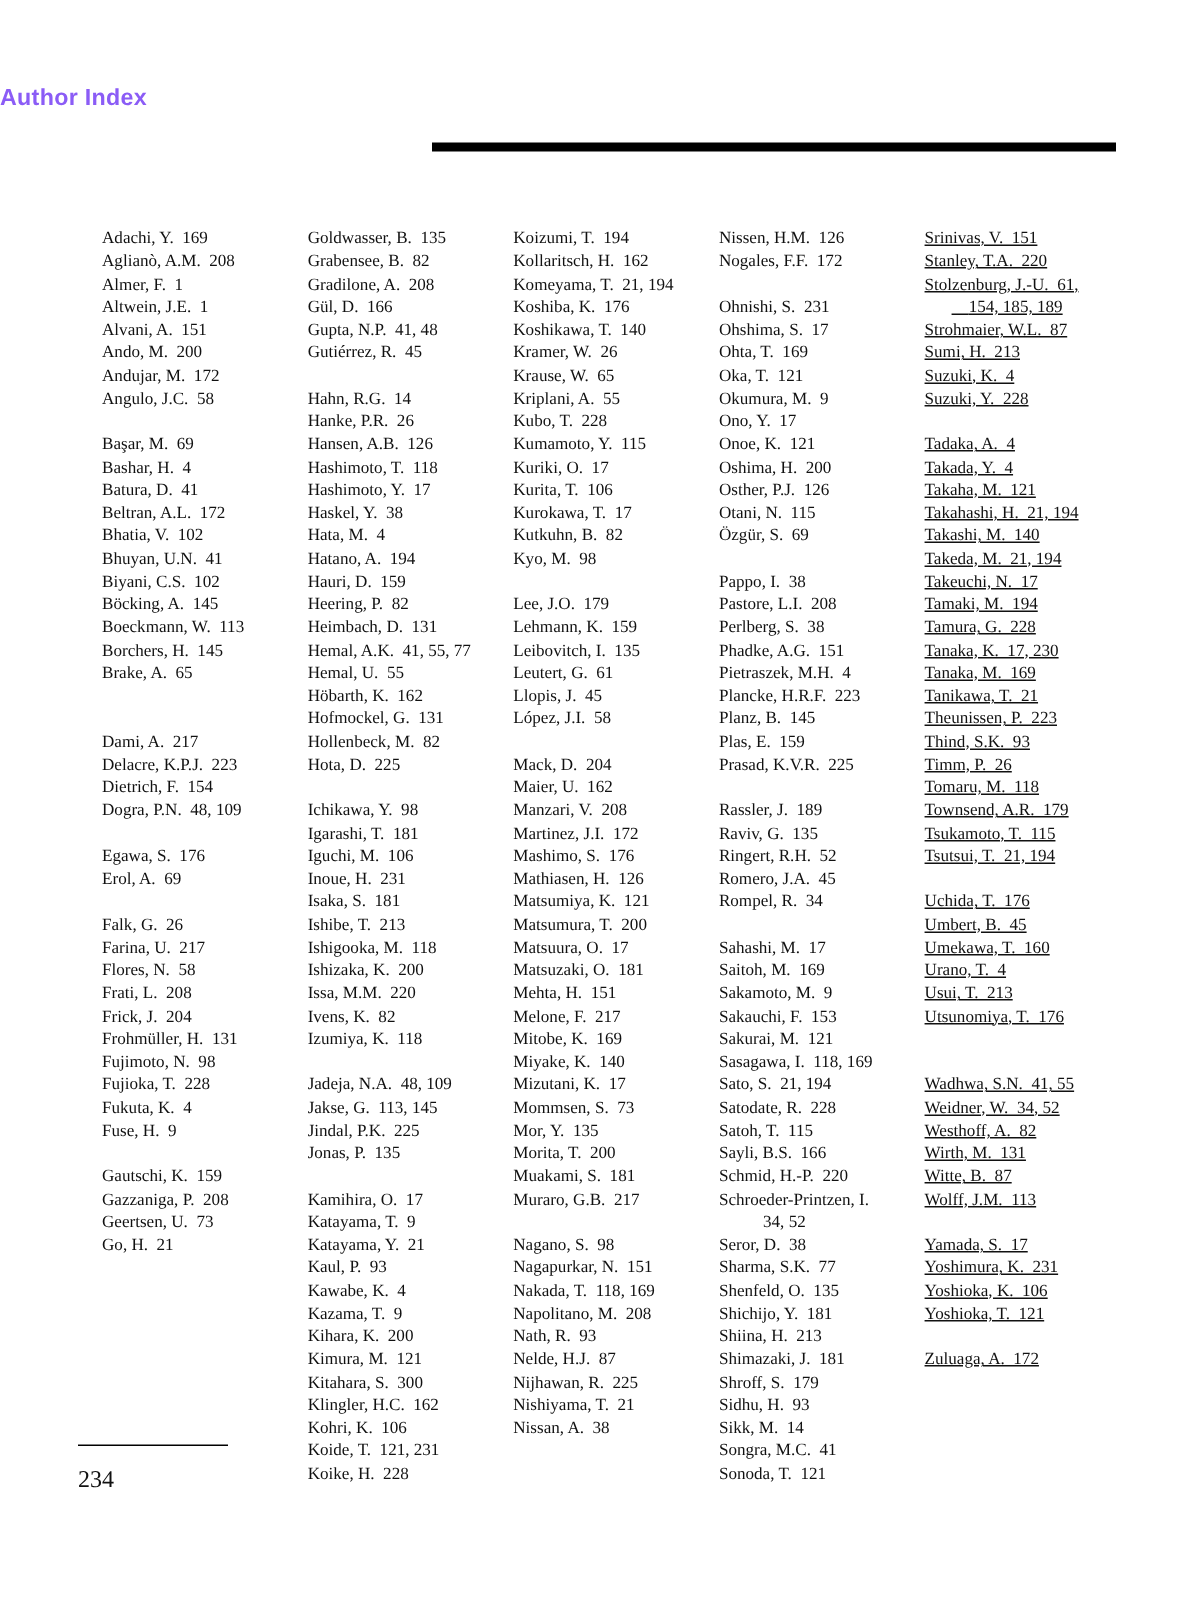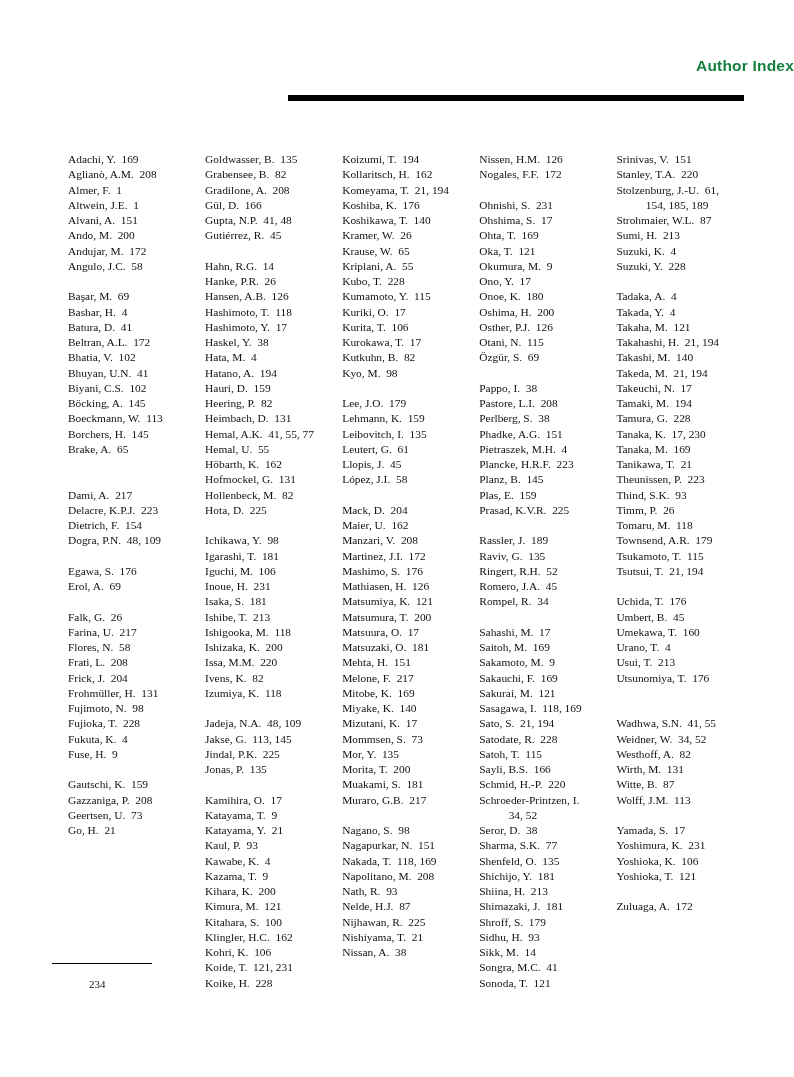--- a/index.html
+++ b/index.html
@@ -17,26 +17,26 @@
   }
   .page {
     position: absolute;
     inset: 0;
   }
   .page-title {
     position: absolute;
     top: 57px;
     left: 0;
     right: 0;
-    text-align: right;
+    text-align: left;
     font-family: "Liberation Sans", "DejaVu Sans", sans-serif;
     font-weight: bold;
     font-size: 15.5px;
     letter-spacing: 0.2px;
-    color: #15803d;
+    color: #8b5cf6;
   }
   .title-rule {
     position: absolute;
     top: 95px;
     left: 288px;
     width: 456px;
     height: 6px;
     background: #000000;
   }
   .columns {
@@ -49,20 +49,21 @@
   }
   .column {
     width: 135px;
     margin-right: 5px;
     font-size: 11.4px;
     line-height: 15.25px;
   }
   .column:last-child {
     margin-right: 0;
     width: 155px;
+    text-decoration: underline;
   }
   .entry {
     white-space: pre-wrap;
     text-indent: 0;
     padding-left: 18px;
     text-indent: -18px;
   }
   .gap {
     height: 15.25px;
   }
@@ -71,23 +72,22 @@
     top: 963px;
     left: 52px;
     width: 100px;
     height: 1.2px;
     background: #000000;
   }
   .folio {
     position: absolute;
     top: 978px;
     left: 52px;
-    font-size: 11px;
+    font-size: 16px;
     color: #111111;
-    margin-left: 37px;
   }
 </style>
 </head>
 <body>
 
 <div class="page">
 
   <div class="page-title">Author Index</div>
   <div class="title-rule"></div>
 
@@ -204,21 +204,21 @@
         <div class="gap"></div>
         <div>
           <div class="entry">Kamihira, O.  17</div>
           <div class="entry">Katayama, T.  9</div>
           <div class="entry">Katayama, Y.  21</div>
           <div class="entry">Kaul, P.  93</div>
           <div class="entry">Kawabe, K.  4</div>
           <div class="entry">Kazama, T.  9</div>
           <div class="entry">Kihara, K.  200</div>
           <div class="entry">Kimura, M.  121</div>
-          <div class="entry">Kitahara, S.  100</div>
+          <div class="entry">Kitahara, S.  300</div>
           <div class="entry">Klingler, H.C.  162</div>
           <div class="entry">Kohri, K.  106</div>
           <div class="entry">Koide, T.  121, 231</div>
           <div class="entry">Koike, H.  228</div>
         </div>
       </div>
       <div class="column">
         <div>
           <div class="entry">Koizumi, T.  194</div>
           <div class="entry">Kollaritsch, H.  162</div>
@@ -287,21 +287,21 @@
           <div class="entry">Nogales, F.F.  172</div>
         </div>
         <div class="gap"></div>
         <div>
           <div class="entry">Ohnishi, S.  231</div>
           <div class="entry">Ohshima, S.  17</div>
           <div class="entry">Ohta, T.  169</div>
           <div class="entry">Oka, T.  121</div>
           <div class="entry">Okumura, M.  9</div>
           <div class="entry">Ono, Y.  17</div>
-          <div class="entry">Onoe, K.  180</div>
+          <div class="entry">Onoe, K.  121</div>
           <div class="entry">Oshima, H.  200</div>
           <div class="entry">Osther, P.J.  126</div>
           <div class="entry">Otani, N.  115</div>
           <div class="entry">Özgür, S.  69</div>
         </div>
         <div class="gap"></div>
         <div>
           <div class="entry">Pappo, I.  38</div>
           <div class="entry">Pastore, L.I.  208</div>
           <div class="entry">Perlberg, S.  38</div>
@@ -318,21 +318,21 @@
           <div class="entry">Raviv, G.  135</div>
           <div class="entry">Ringert, R.H.  52</div>
           <div class="entry">Romero, J.A.  45</div>
           <div class="entry">Rompel, R.  34</div>
         </div>
         <div class="gap"></div>
         <div>
           <div class="entry">Sahashi, M.  17</div>
           <div class="entry">Saitoh, M.  169</div>
           <div class="entry">Sakamoto, M.  9</div>
-          <div class="entry">Sakauchi, F.  169</div>
+          <div class="entry">Sakauchi, F.  153</div>
           <div class="entry">Sakurai, M.  121</div>
           <div class="entry">Sasagawa, I.  118, 169</div>
           <div class="entry">Sato, S.  21, 194</div>
           <div class="entry">Satodate, R.  228</div>
           <div class="entry">Satoh, T.  115</div>
           <div class="entry">Sayli, B.S.  166</div>
           <div class="entry">Schmid, H.-P.  220</div>
           <div class="entry">Schroeder-Printzen, I.
     34, 52</div>
           <div class="entry">Seror, D.  38</div>

